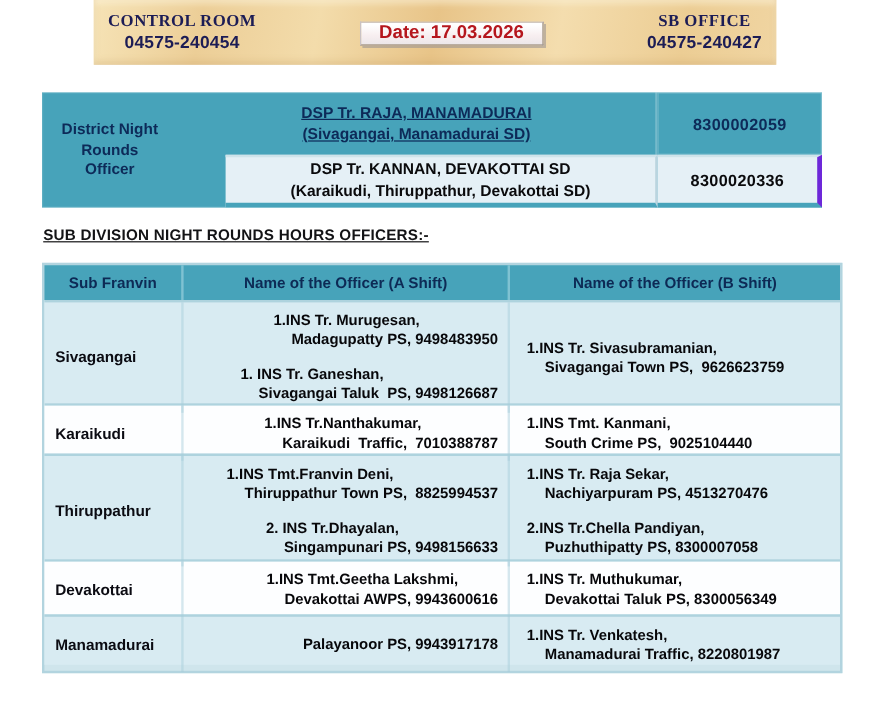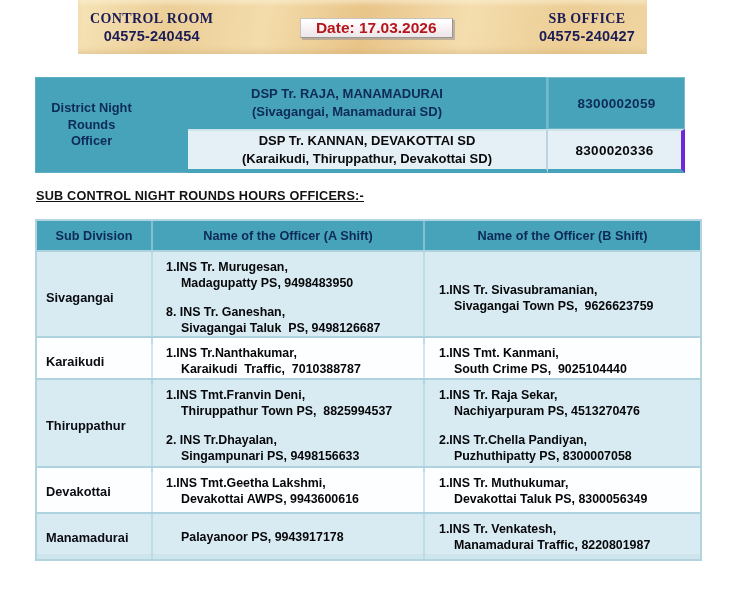--- a/index.html
+++ b/index.html
@@ -38,20 +38,21 @@
   }
   .dt-rowhead{
     grid-row:1/3;display:flex;align-items:center;justify-content:center;
     color:#0d2a58;font-weight:bold;font-size:12.8px;line-height:1.3;text-align:center;
     padding:0 6px;
   }
   .dt-name-1{
     display:flex;flex-direction:column;align-items:center;justify-content:center;
     color:#0d2a58;font-weight:bold;font-size:13px;line-height:1.4;text-align:center;
     border-right:2px solid rgba(255,255,255,.25);
+    text-decoration:underline;
   }
   .dt-phone-1{
     display:flex;align-items:center;justify-content:center;
     color:#0d2a58;font-weight:bold;font-size:13.5px;letter-spacing:.3px;
     box-shadow:inset 0 0 0 1px rgba(255,255,255,.18);
   }
   .dt-name-2{
     background:#e5f0f6;display:flex;flex-direction:column;align-items:center;justify-content:center;
     color:#0a0a0c;font-weight:bold;font-size:13px;line-height:1.4;text-align:center;
     border-right:2px solid rgba(110,160,180,.35);
@@ -82,21 +83,21 @@
     color:#0d2a55;font-size:12.7px;font-weight:bold;}
   .hcell + .hcell{border-left:2px solid #7fc2d2;}
   .srow.body{border-top:2px solid #aed3de;}
   .row-light{background:#d8ebf2;}
   .row-white{background:#fdfeff;}
   .bcell{display:flex;flex-direction:column;justify-content:center;gap:13px;
     padding:7px 8px;box-sizing:border-box;}
   .bcell + .bcell{border-left:2px solid rgba(165,205,218,.45);}
   .subdiv-label{align-items:flex-start;padding-left:9px;
     font-size:12.8px;font-weight:bold;color:#0b0b12;}
-  .shift-a{padding-left:13px;}
+  .shift-a{padding-left:13px;align-items:flex-end;}
   .shift-b{padding-left:14px;}
   .officer{font-size:12.4px;font-weight:bold;color:#07070a;line-height:1.3;}
   .officer .l2{padding-left:15px;white-space:pre-wrap;}
   .row-siva{height:84px;}
   .row-karai{height:40px;}
   .row-thiru{height:86px;}
   .row-deva{height:44px;}
   .row-mana{height:40px;}
 </style>
 </head>
@@ -127,39 +128,39 @@
     <div>(Sivagangai, Manamadurai SD)</div>
   </div>
   <div class="dt-phone-1">8300002059</div>
   <div class="dt-name-2">
     <div>DSP Tr. KANNAN, DEVAKOTTAI SD</div>
     <div>(Karaikudi, Thiruppathur, Devakottai SD)</div>
   </div>
   <div class="dt-phone-2">8300020336</div>
 </div>
 
-<div class="section-title">SUB CONTROL NIGHT ROUNDS HOURS OFFICERS:-</div>
+<div class="section-title">SUB DIVISION NIGHT ROUNDS HOURS OFFICERS:-</div>
 
 <div class="subdiv-table">
 
   <div class="srow header">
-    <div class="hcell">Sub Division</div>
+    <div class="hcell">Sub Franvin</div>
     <div class="hcell">Name of the Officer (A Shift)</div>
     <div class="hcell">Name of the Officer (B Shift)</div>
   </div>
 
   <div class="srow body row-light row-siva">
     <div class="bcell subdiv-label">Sivagangai</div>
     <div class="bcell shift-a">
       <div class="officer">
         <div class="l1">1.INS Tr. Murugesan,</div>
         <div class="l2">Madagupatty PS, 9498483950</div>
       </div>
       <div class="officer">
-        <div class="l1">8. INS Tr. Ganeshan,</div>
+        <div class="l1">1. INS Tr. Ganeshan,</div>
         <div class="l2">Sivagangai Taluk  PS, 9498126687</div>
       </div>
     </div>
     <div class="bcell shift-b">
       <div class="officer">
         <div class="l1">1.INS Tr. Sivasubramanian,</div>
         <div class="l2">Sivagangai Town PS,  9626623759</div>
       </div>
     </div>
   </div>

